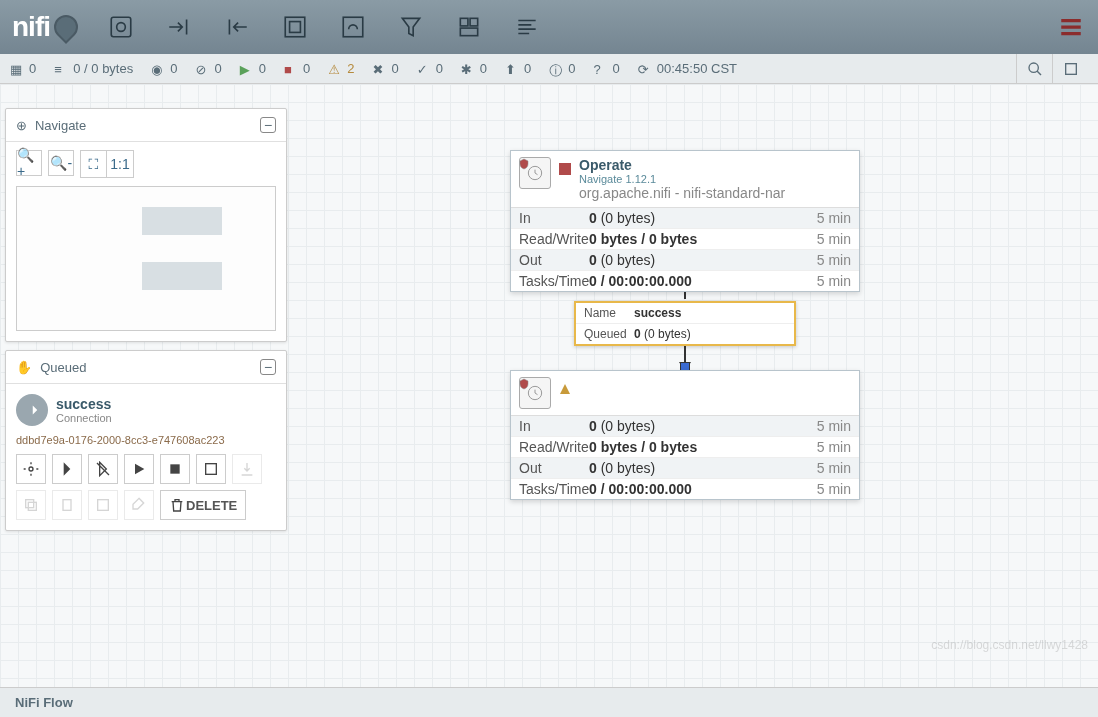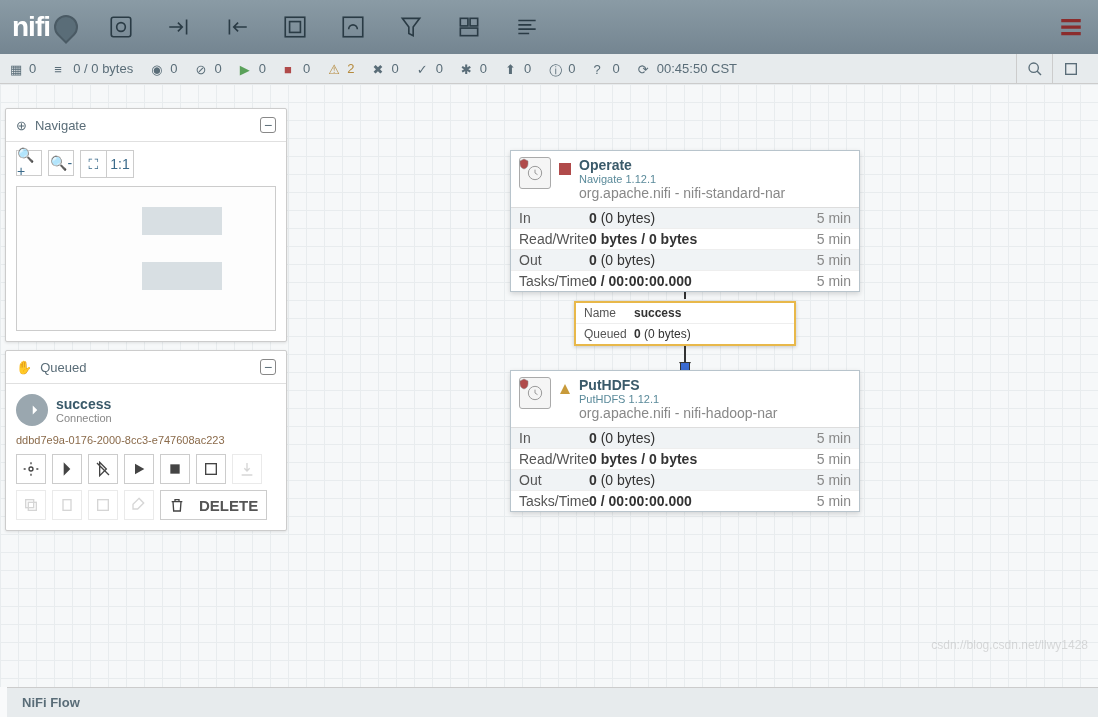--- a/index.html
+++ b/index.html
@@ -34,21 +34,21 @@
 .op-panel{top:266px}
 .op-body{padding:10px}
 .op-sel{display:flex;gap:8px;align-items:center}
 .op-circle{width:32px;height:32px;border-radius:50%;background:#9aa7af;display:flex;align-items:center;justify-content:center}
 .op-circle svg{width:18px;height:18px;fill:#fff}
 .op-name{font-size:14px;color:#3a5a6a;font-weight:600}
 .op-type{font-size:11px;color:#888}
 .op-uuid{font-size:11px;color:#8a6a4a;margin:8px 0}
 .op-btns{display:flex;gap:6px;flex-wrap:wrap}
 .op-btn{width:30px;height:30px;border:1px solid #ccc;background:#fff;display:flex;align-items:center;justify-content:center;cursor:pointer;color:#444}
-.op-btn.del{width:auto;padding:0 8px;gap:14px;font-size:15px;font-weight:700;color:#555}
+.op-btn.del{width:auto;padding:0 8px;gap:1px;font-size:13px;font-weight:700;color:#555}
 .op-btn svg{width:16px;height:16px}
 .op-btn.disabled{opacity:.4}
 .processor{position:absolute;width:350px;background:#fff;border:1px solid #b8c4cc;box-shadow:0 2px 5px rgba(0,0,0,.15)}
 .proc-hdr{display:flex;padding:6px 8px;gap:8px;align-items:flex-start}
 .proc-ico{width:32px;height:32px;border:1px solid #aaa;border-radius:3px;background:#f5f5f5;display:flex;align-items:center;justify-content:center;position:relative}
 .proc-ico svg{width:20px;height:20px;stroke:#888;fill:none}
 .shield{position:absolute;top:-2px;left:-2px;width:12px;height:12px}
 .shield svg{width:12px;height:12px;fill:#b04a4a}
 .proc-status{width:12px;height:12px;margin-top:4px}
 .proc-title{font-size:14px;font-weight:700;color:#3a5a6a}
@@ -64,21 +64,21 @@
 .pr-time{color:#888}
 .connection{position:absolute;left:574px;top:217px;width:222px;background:#fff;border:2px solid #e8b84a;box-shadow:0 1px 4px rgba(0,0,0,.2)}
 .conn-row{display:flex;padding:3px 8px;font-size:12px;border-bottom:1px solid #eee}
 .conn-row:last-child{border-bottom:none}
 .conn-label{width:50px;color:#555}
 .conn-val{color:#333}
 .arrow-line{position:absolute;width:2px;background:#333;left:684px}
 .arrow-head{position:absolute;left:679px;width:0;height:0;border-left:6px solid transparent;border-right:6px solid transparent;border-top:10px solid #333}
 .port-red{position:absolute;width:10px;height:10px;background:#d04a4a;border:1px solid #333;left:680px}
 .port-blue{position:absolute;width:10px;height:10px;background:#3a6ad0;border:1px solid #333;left:680px}
-.footer{position:absolute;bottom:0;left:7px;right:0;height:30px;background:#e7ebed;border-top:1px solid #ccc;display:flex;align-items:center;padding:0 15px;font-size:13px;font-weight:700;color:#5a6d78}
+.footer{position:absolute;bottom:0;left:0;right:0;height:30px;background:#e7ebed;border-top:1px solid #ccc;display:flex;align-items:center;padding:0 15px;font-size:13px;font-weight:700;color:#5a6d78}
 .watermark{position:absolute;right:10px;bottom:35px;font-size:12px;color:rgba(120,120,120,.25)}
 </style>
 </head>
 <body>
 
 <div class="header">
   <div class="logo">
       <span>nifi</span>
       <span class="logo-drop"></span>
     </div>
@@ -385,25 +385,20 @@
               <path d="M12 2l8 4v6c0 5-3.5 9-8 10-4.5-1-8-5-8-10V6z"></path>
             </svg></div>
         <svg viewBox="0 0 24 24">
             <circle cx="12" cy="12" r="8"></circle>
             <path d="M12 8v4l3 2"></path>
           </svg>
       </div>
       <div class="proc-status"><svg viewBox="0 0 12 12">
             <path d="M6 1l5 10H1z" fill="#c89a3a"></path>
           </svg></div>
-      <div>
-        <div class="proc-title">PutHDFS</div>
-        <div class="proc-sub">PutHDFS 1.12.1</div>
-        <div class="proc-bundle">org.apache.nifi - nifi-hadoop-nar</div>
-      </div>
     </div>
     <div class="proc-stats">
       <div class="proc-row">
           <span class="pr-label">In</span>
           <span class="pr-val"><b>0</b> <span>(0 bytes)</span></span>
           <span class="pr-time">5 min</span>
         </div>
       <div class="proc-row">
           <span class="pr-label">Read/Write</span>
           <span class="pr-val"><b>0 bytes / 0 bytes</b></span>

